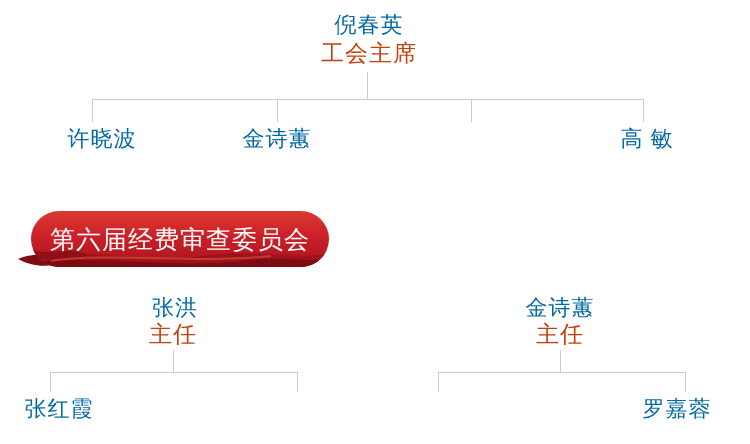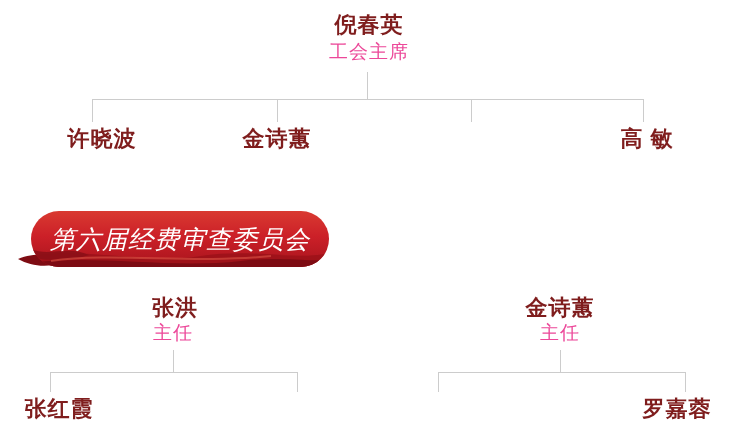--- a/index.html
+++ b/index.html
@@ -2,31 +2,31 @@
 <html><head>
 <meta charset="utf-8">
 <style>
   html,body{margin:0;padding:0;background:#ffffff;}
   .stage{
     position:relative;width:750px;height:444px;background:#ffffff;overflow:hidden;
     font-family:"Liberation Sans","DejaVu Sans",sans-serif;
   }
   .name{
     position:absolute;transform:translateX(-50%);
-    font-size:22px;font-weight:700;color:#7f1d1d;
+    font-size:22px;font-weight:400;color:#0369a1;
     white-space:nowrap;line-height:1;letter-spacing:1px;
   }
   .subtitle{
     position:absolute;transform:translateX(-50%);
-    font-size:19px;font-weight:400;color:#ec4899;
+    font-size:23px;font-weight:400;color:#c2410c;
     white-space:nowrap;line-height:1;letter-spacing:1px;
   }
   .hline{position:absolute;height:1px;background:#cccccc;}
   .vline{position:absolute;width:1px;background:#cccccc;}
-  .banner{position:absolute;top:211px;width:298px;height:56px;font-style:italic;}
+  .banner{position:absolute;top:211px;width:298px;height:56px;}
   .banner-svg{position:absolute;left:-14px;top:0;width:312px;height:62px;overflow:visible;}
   .banner-label{
     position:absolute;left:0;top:0;width:298px;height:56px;
     display:flex;align-items:center;justify-content:center;
     font-size:25px;color:#ffffff;letter-spacing:1px;white-space:nowrap;
   }
 </style>
 </head>
 <body>
 

